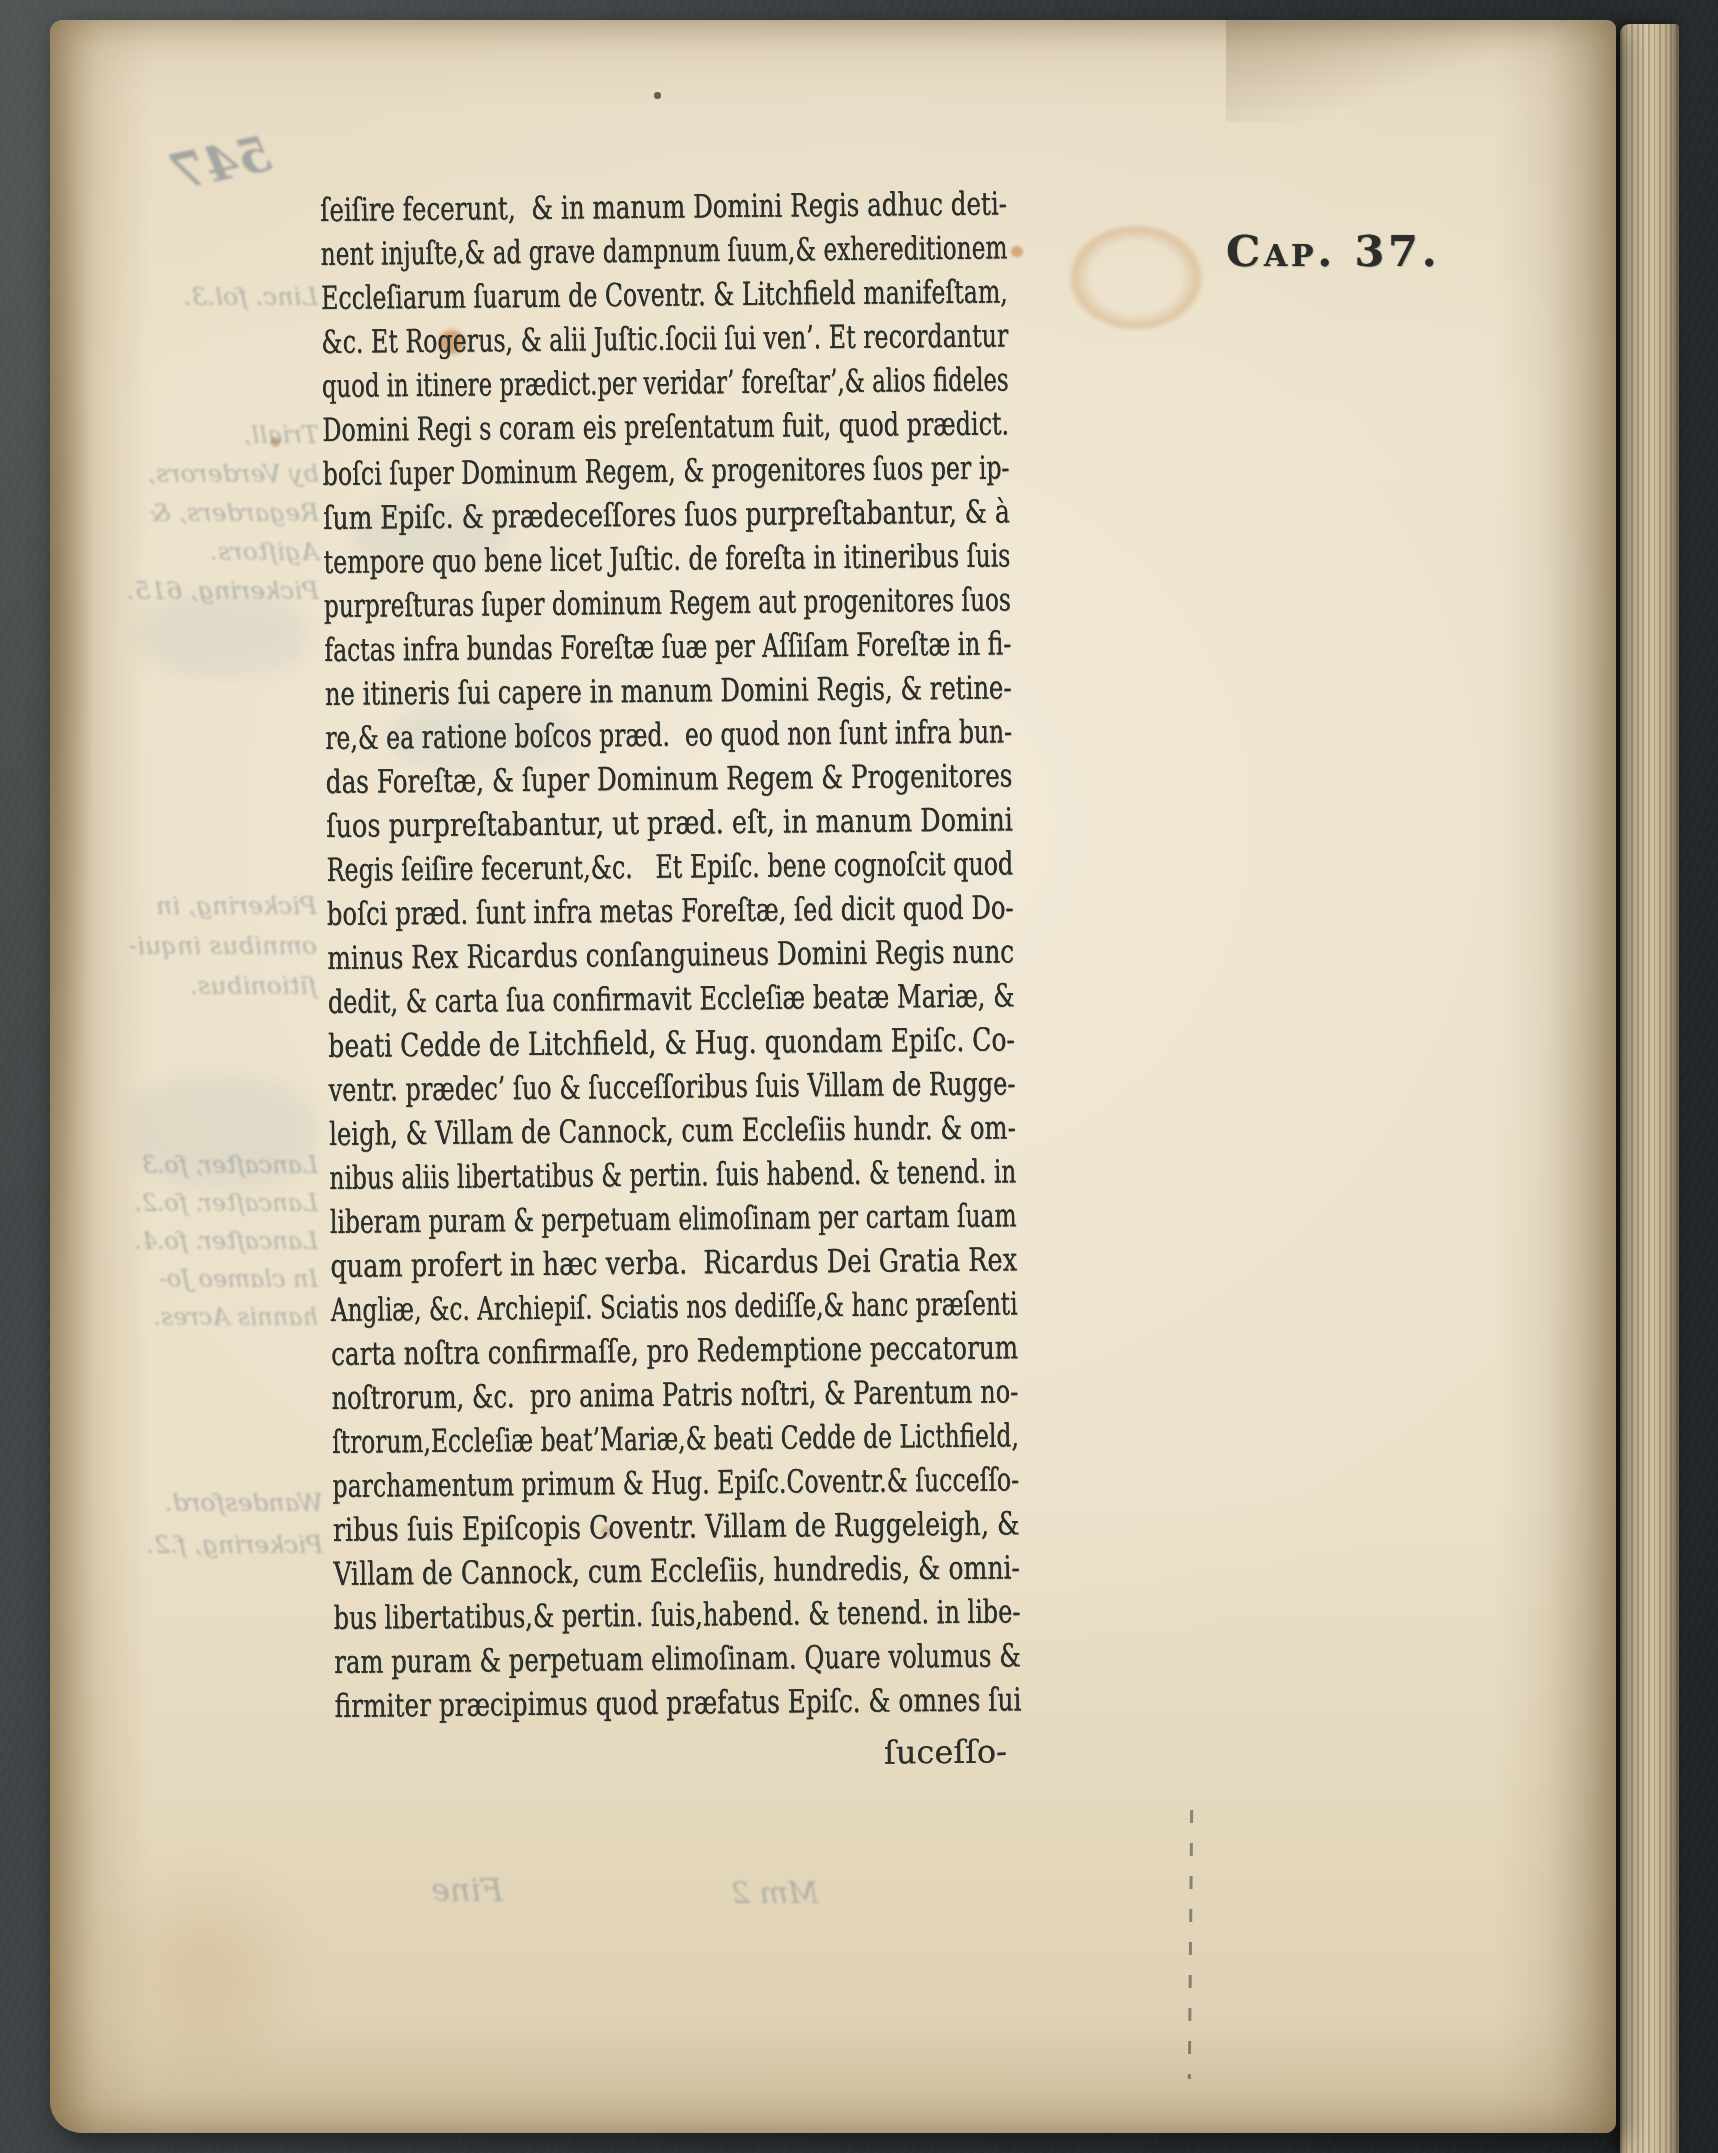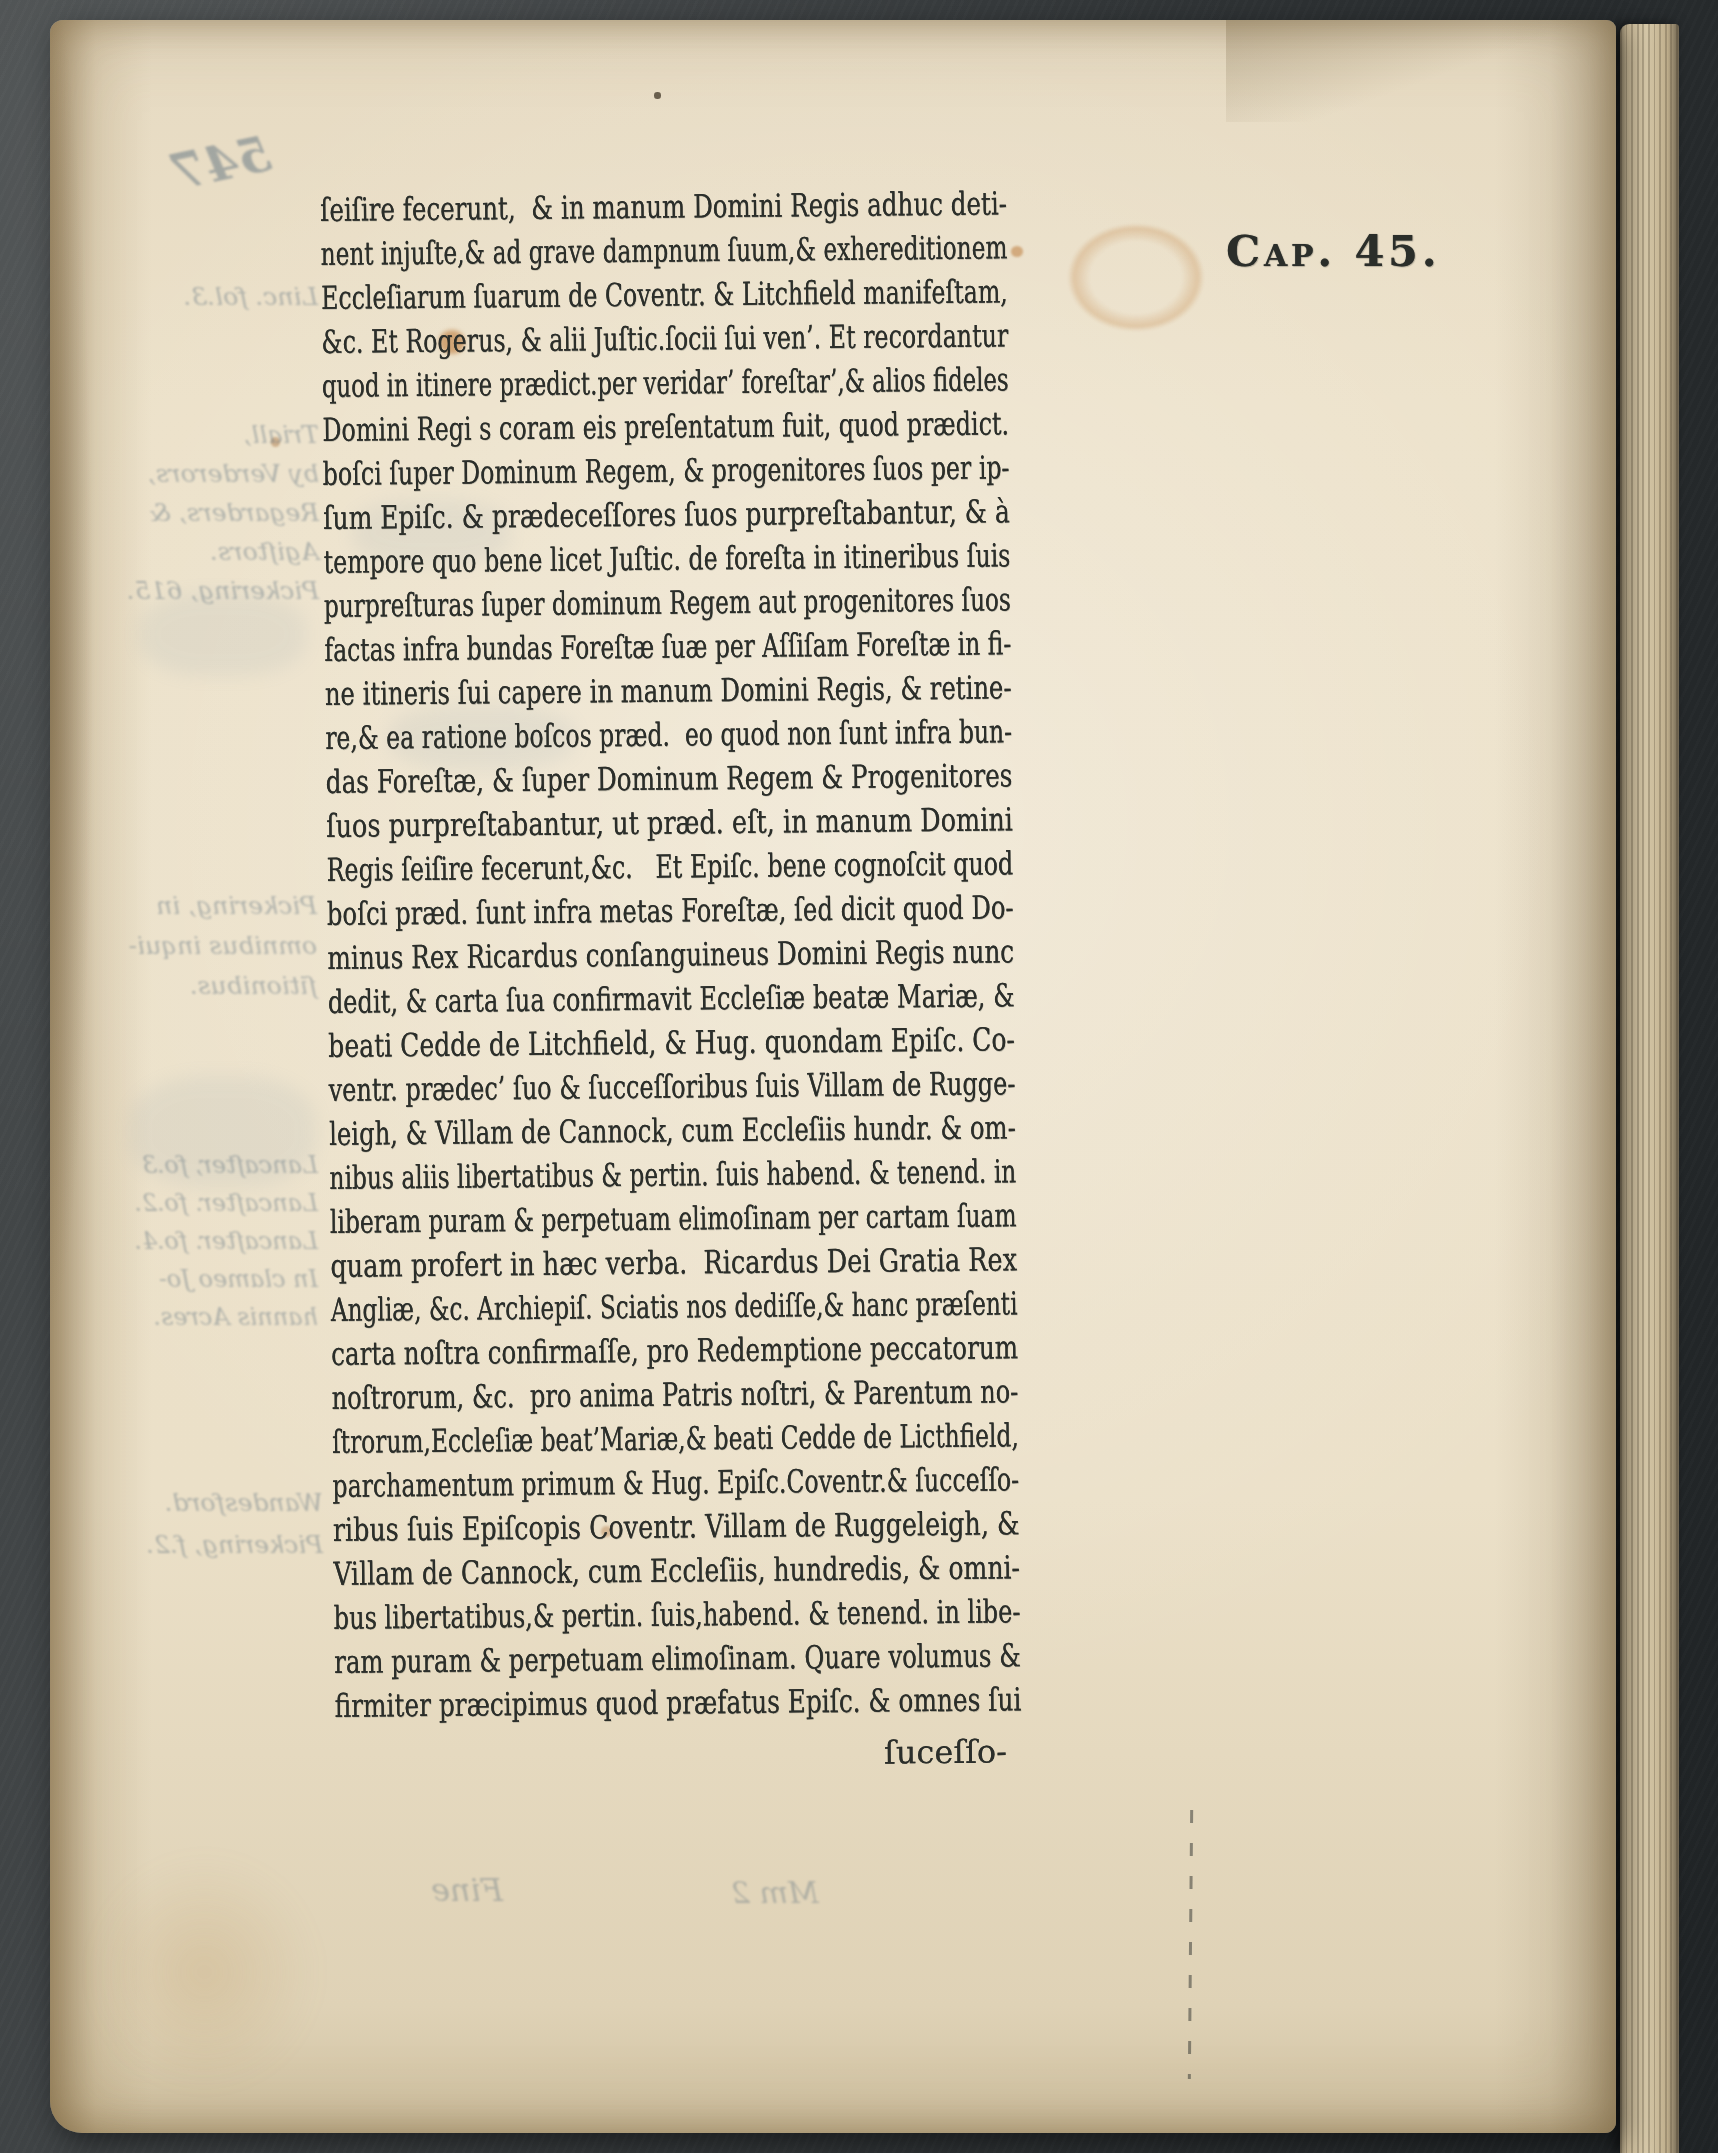--- a/index.html
+++ b/index.html
@@ -140,21 +140,21 @@
     <div class="stain dot2"></div>
     <div class="stain dot3"></div>
     <div class="stain dot4"></div>
     <div class="stain speck"></div>
     <div class="stain blot"></div>
     <div class="smudge sm1"></div>
     <div class="smudge sm2"></div>
     <div class="smudge sm3"></div>
     <div class="smudge sm4"></div>
 
-    <div class="chapter-label">Cap. 45.</div>
+    <div class="chapter-label">Cap. 37.</div>
 
     <div class="text-block">
       <div class="text-line"><span class="fit" style="transform: scaleX(0.7674);">ſeiſire fecerunt,  &amp; in manum Domini Regis adhuc deti-</span></div>
       <div class="text-line"><span class="fit" style="transform: scaleX(0.7253);">nent injuſte,&amp; ad grave dampnum ſuum,&amp; exhereditionem</span></div>
       <div class="text-line"><span class="fit" style="transform: scaleX(0.7401);">Eccleſiarum ſuarum de Coventr. &amp; Litchfield manifeſtam,</span></div>
       <div class="text-line"><span class="fit" style="transform: scaleX(0.7413);">&amp;c. Et Rogerus, &amp; alii Juſtic.ſocii ſui ven’. Et recordantur</span></div>
       <div class="text-line"><span class="fit" style="transform: scaleX(0.7119);">quod in itinere prædict.per veridar’ foreſtar’,&amp; alios fideles</span></div>
       <div class="text-line"><span class="fit" style="transform: scaleX(0.7454);">Domini Regi s coram eis preſentatum fuit, quod prædict.</span></div>
       <div class="text-line"><span class="fit" style="transform: scaleX(0.739);">boſci ſuper Dominum Regem, &amp; progenitores ſuos per ip-</span></div>
       <div class="text-line"><span class="fit" style="transform: scaleX(0.7818);">ſum Epiſc. &amp; prædeceſſores ſuos purpreſtabantur, &amp; à</span></div>

